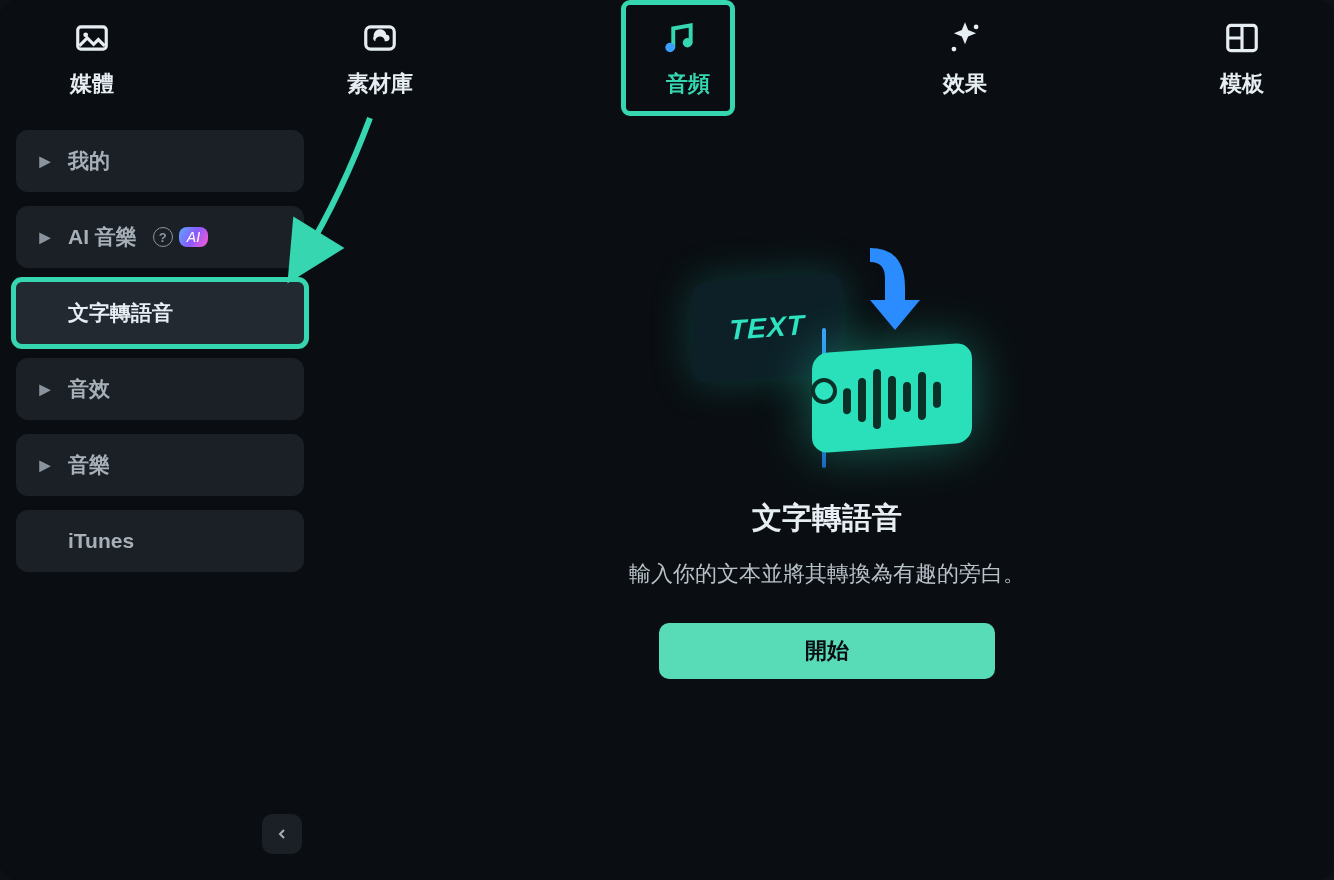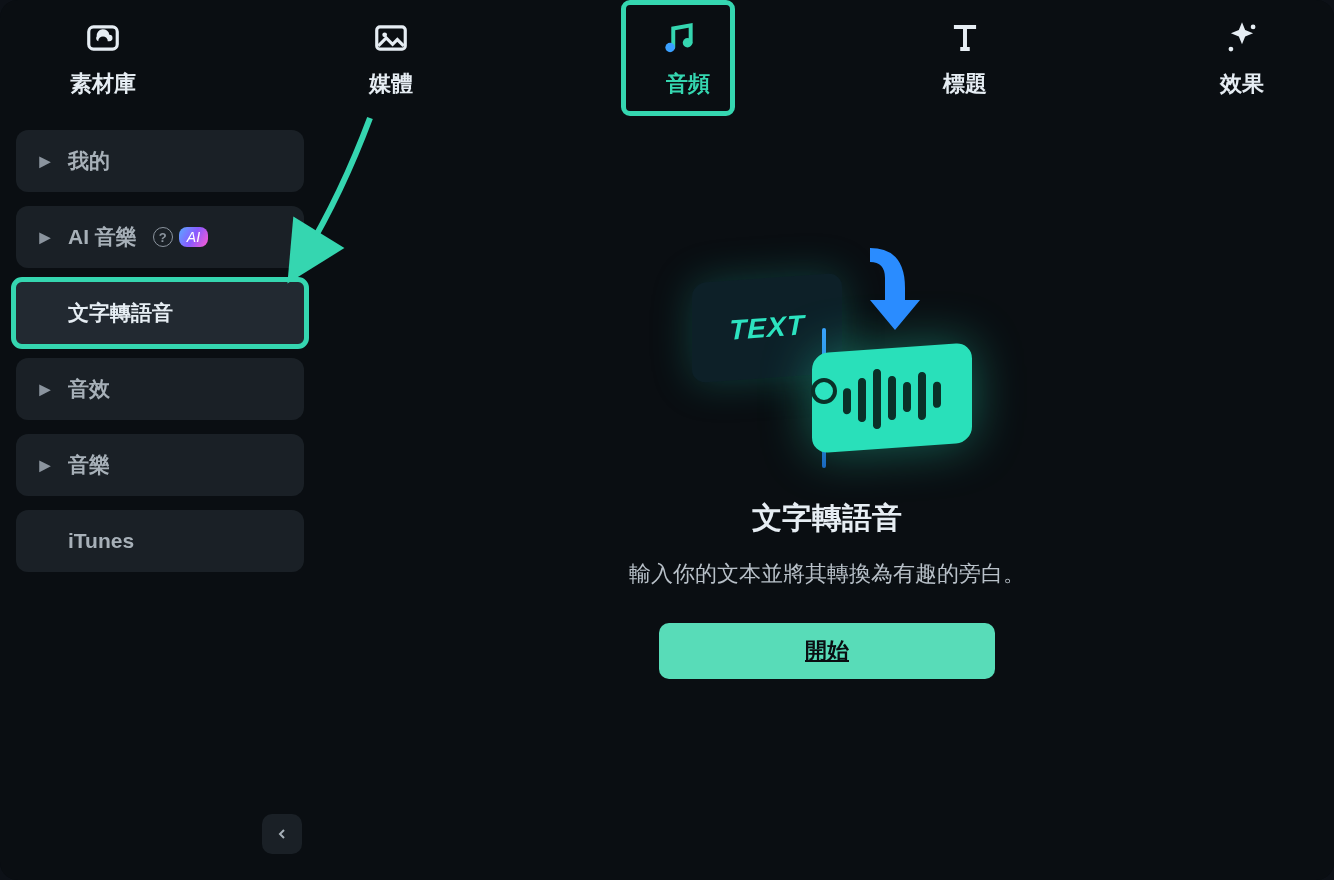--- a/index.html
+++ b/index.html
@@ -165,21 +165,20 @@
     margin-top: 14px;
     width: 336px;
     height: 56px;
     background: #58dcb8;
     color: #0a0e12;
     border: none;
     border-radius: 10px;
     font-size: 22px;
     font-weight: 600;
     cursor: pointer;
-    text-decoration: underline;
   }
 
   
   .illus {
     width: 290px;
     height: 240px;
     position: relative;
   }
   .illus .text-card {
     position: absolute;
@@ -257,72 +256,73 @@
 </head>
 <body>
 
 <div class="app">
 
   <div class="topbar">
 
     <div class="tab">
       <div class="icon-wrap">
         <svg viewBox="0 0 24 24" fill="none" stroke="#e6edf3" stroke-width="2">
-          <rect x="3" y="5" width="18" height="14" rx="3"></rect>
-          <path d="M9 14a3 3 0 016 0h1a2 2 0 000-4 4 4 0 00-8 1 2 2 0 001 3z" fill="#e6edf3" stroke="none"></path>
-        </svg>
-      </div>
-      <span class="label">素材庫</span>
+          <rect x="3" y="5" width="18" height="14" rx="2"></rect>
+          <circle cx="8" cy="10" r="1.5" fill="#e6edf3" stroke="none"></circle>
+          <path d="M4 17l5-5 4 4 3-3 4 4"></path>
+        </svg>
+      </div>
+      <span class="label">媒體</span>
     </div>
 
     <div class="tab">
       <div class="icon-wrap">
         <svg viewBox="0 0 24 24" fill="none" stroke="#e6edf3" stroke-width="2">
-          <rect x="3" y="5" width="18" height="14" rx="2"></rect>
-          <circle cx="8" cy="10" r="1.5" fill="#e6edf3" stroke="none"></circle>
-          <path d="M4 17l5-5 4 4 3-3 4 4"></path>
-        </svg>
-      </div>
-      <span class="label">媒體</span>
+          <rect x="3" y="5" width="18" height="14" rx="3"></rect>
+          <path d="M9 14a3 3 0 016 0h1a2 2 0 000-4 4 4 0 00-8 1 2 2 0 001 3z" fill="#e6edf3" stroke="none"></path>
+        </svg>
+      </div>
+      <span class="label">素材庫</span>
     </div>
 
     <div class="tab active">
       <div class="icon-wrap">
         <svg viewBox="0 0 24 24" fill="none">
           <path d="M9 18V6l11-2v11" stroke="#35d6b0" stroke-width="2.5" stroke-linecap="round"></path>
           <circle cx="7" cy="18" r="3" fill="#3aa0ff"></circle>
           <circle cx="18" cy="15" r="3" fill="#35d6b0"></circle>
         </svg>
       </div>
       <span class="label">音頻</span>
     </div>
 
-    <div class="tab">
-      <div class="icon-wrap">
-        <svg viewBox="0 0 24 24" fill="none" stroke="#e6edf3" stroke-width="2.5">
-          <path d="M5 5h14M12 5v14M9 19h6"></path>
-        </svg>
-      </div>
-      <span class="label">標題</span>
-    </div>
 
 
     <div class="tab">
       <div class="icon-wrap">
         <svg viewBox="0 0 24 24" fill="#e6edf3">
           <path d="M12 2l2 5 5 2-5 2-2 5-2-5-5-2 5-2z"></path>
           <circle cx="19" cy="5" r="1.5"></circle>
           <circle cx="5" cy="19" r="1.5"></circle>
         </svg>
       </div>
       <span class="label">效果</span>
     </div>
 
 
 
+    <div class="tab">
+      <div class="icon-wrap">
+        <svg viewBox="0 0 24 24" fill="none" stroke="#e6edf3" stroke-width="2">
+          <rect x="3" y="4" width="18" height="16" rx="2"></rect>
+          <path d="M12 4v16M3 12h9"></path>
+        </svg>
+      </div>
+      <span class="label">模板</span>
+    </div>
 
   </div>
 
   <div class="main">
     <div class="sidebar">
 
       <div class="side-item">
         <span class="chev">▶</span>
         <span>我的</span>
       </div>

